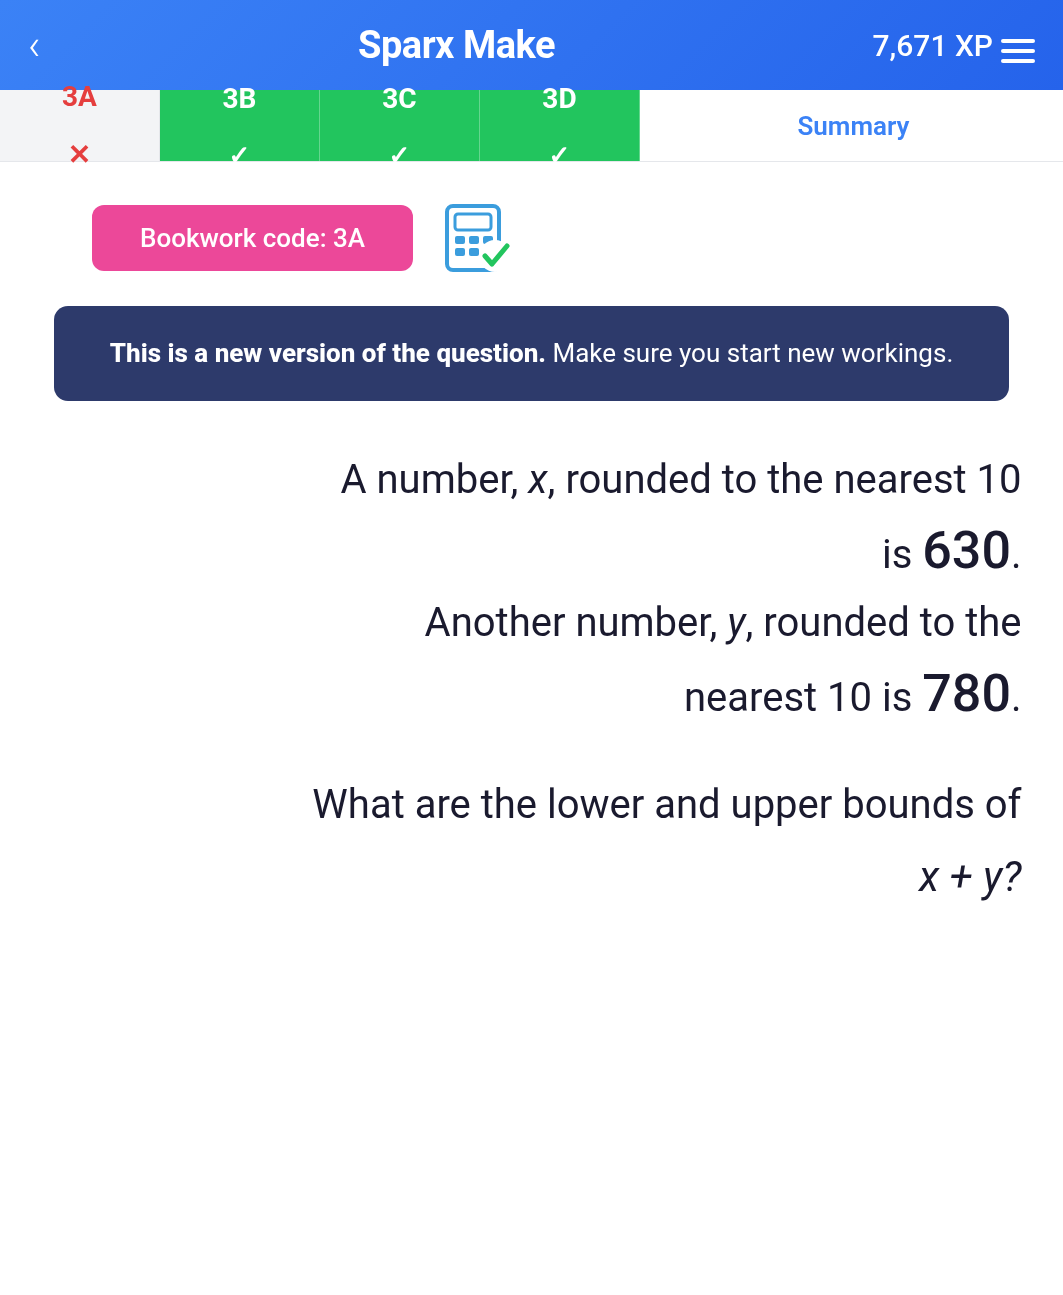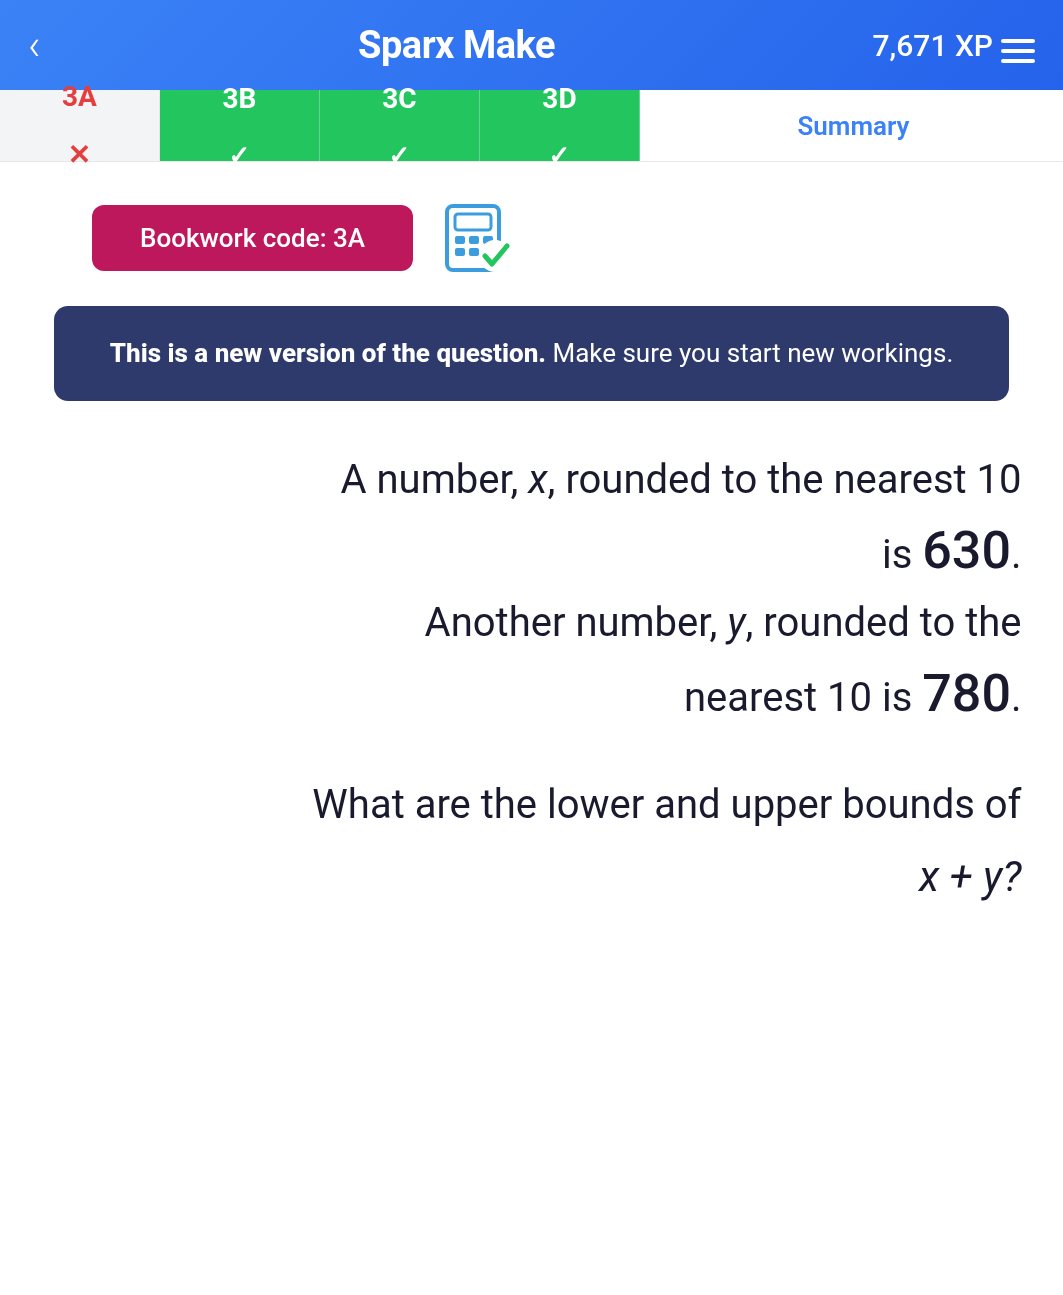--- a/index.html
+++ b/index.html
@@ -143,21 +143,21 @@
     .bookwork-row {
       display: flex;
       align-items: center;
       gap: 28px;
       margin-bottom: 32px;
       align-self: flex-start;
       margin-left: 60px;
     }
 
     .bookwork-code-btn {
-      background: #be185d;
+      background: #ec4899;
       color: white;
       border-radius: 12px;
       padding: 18px 48px;
       font-size: 26px;
       font-weight: 500;
       cursor: pointer;
     }
 
     
     .calc-icon {

